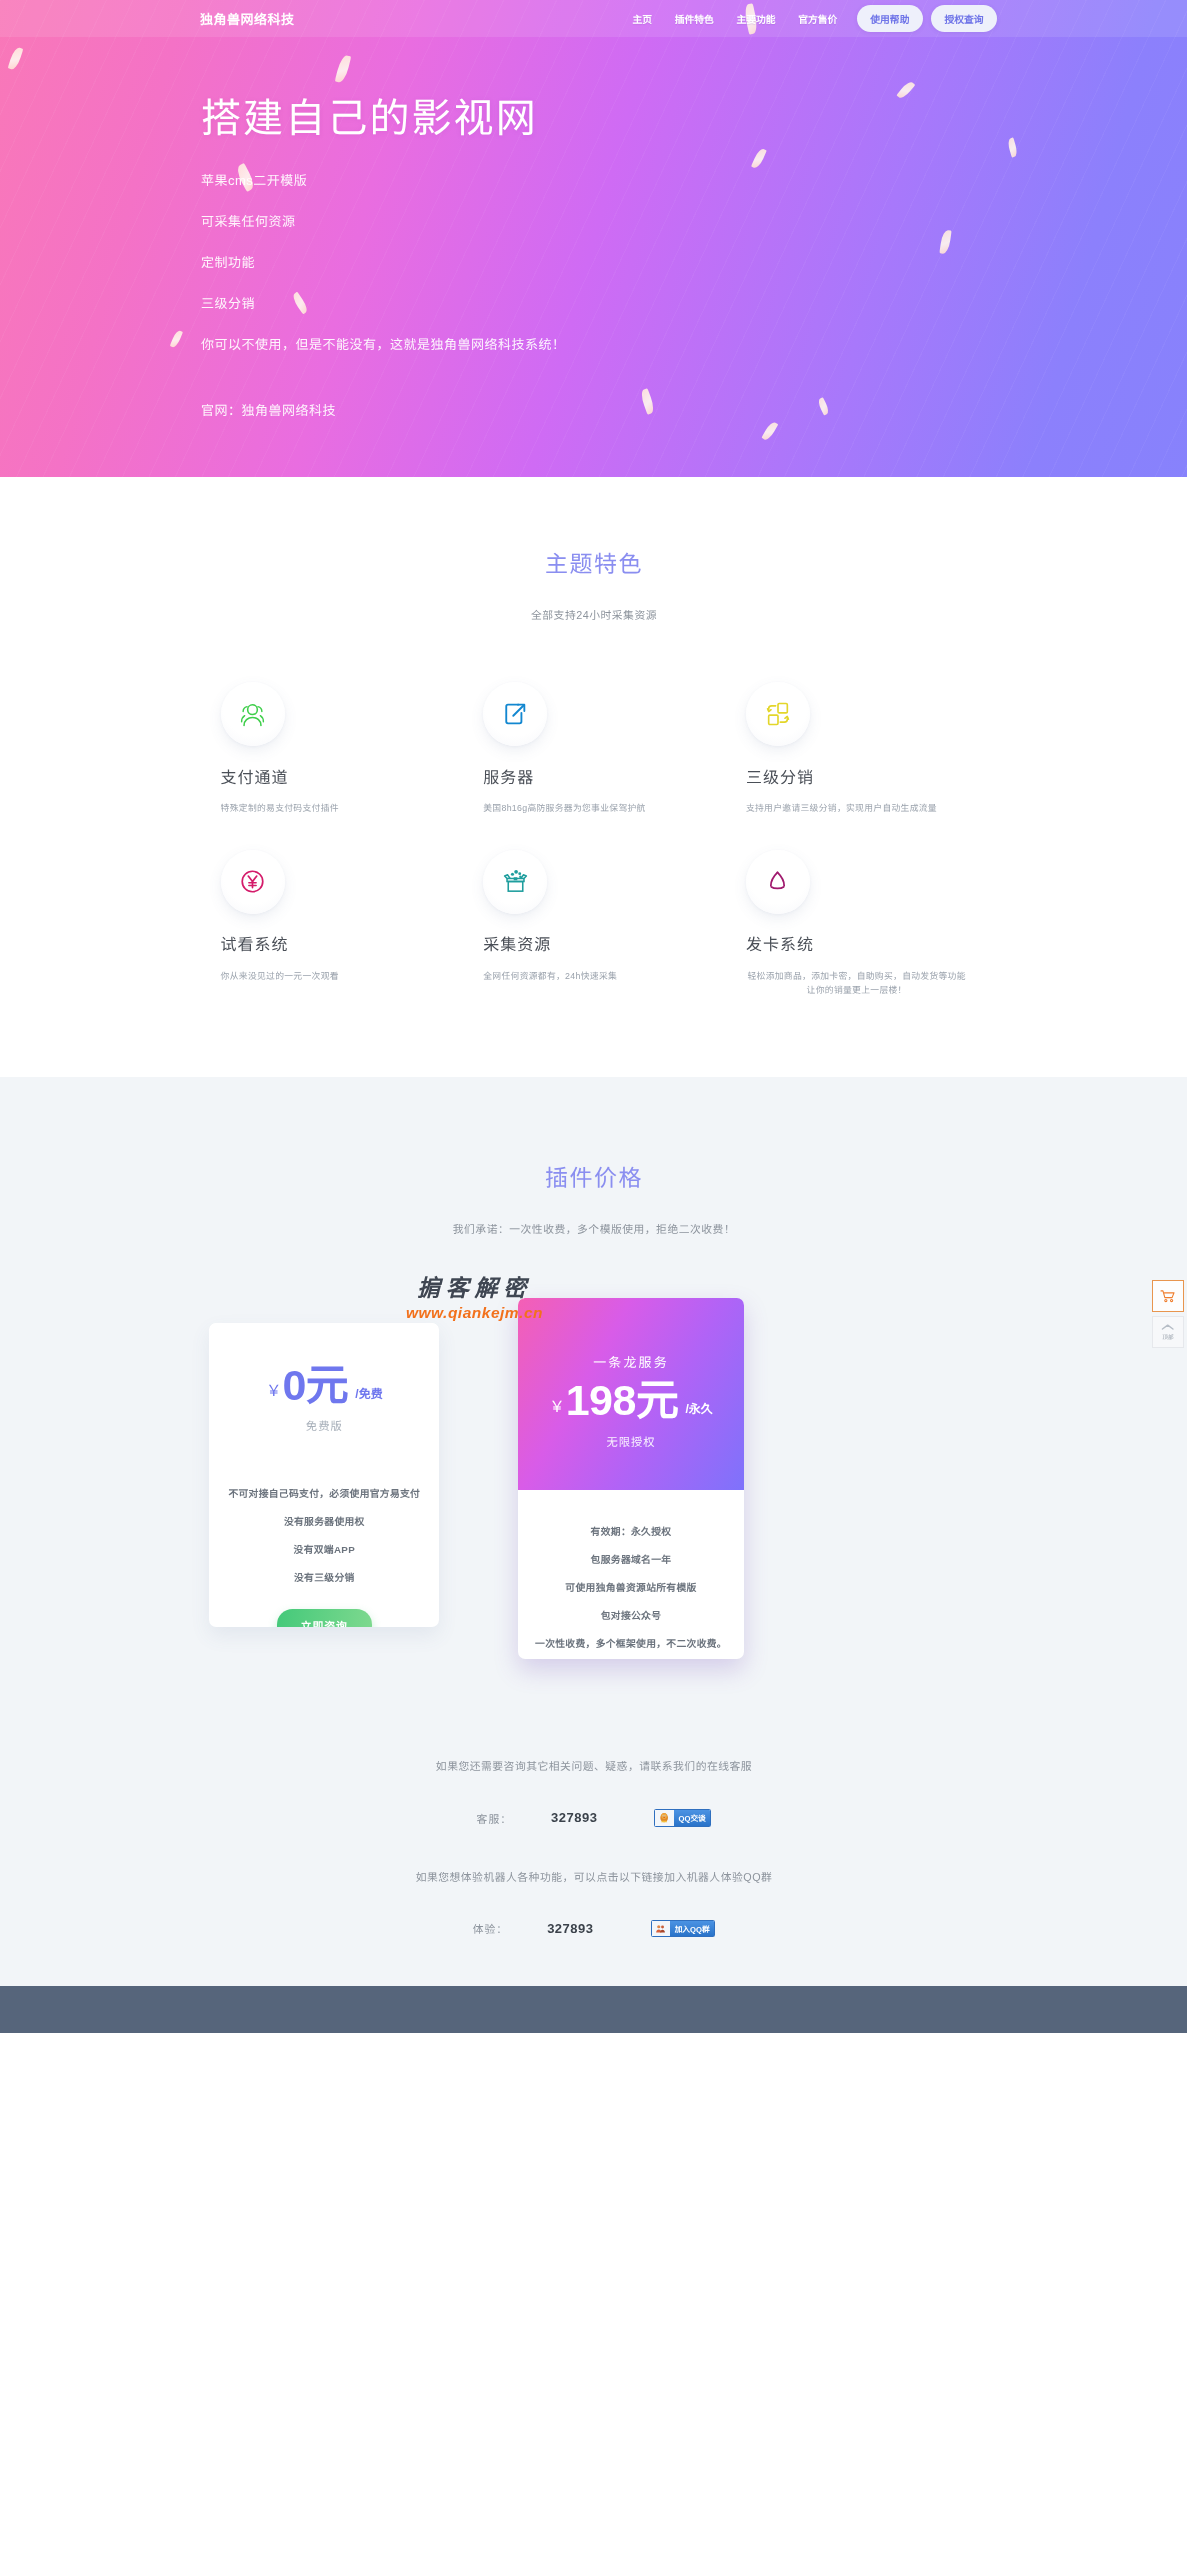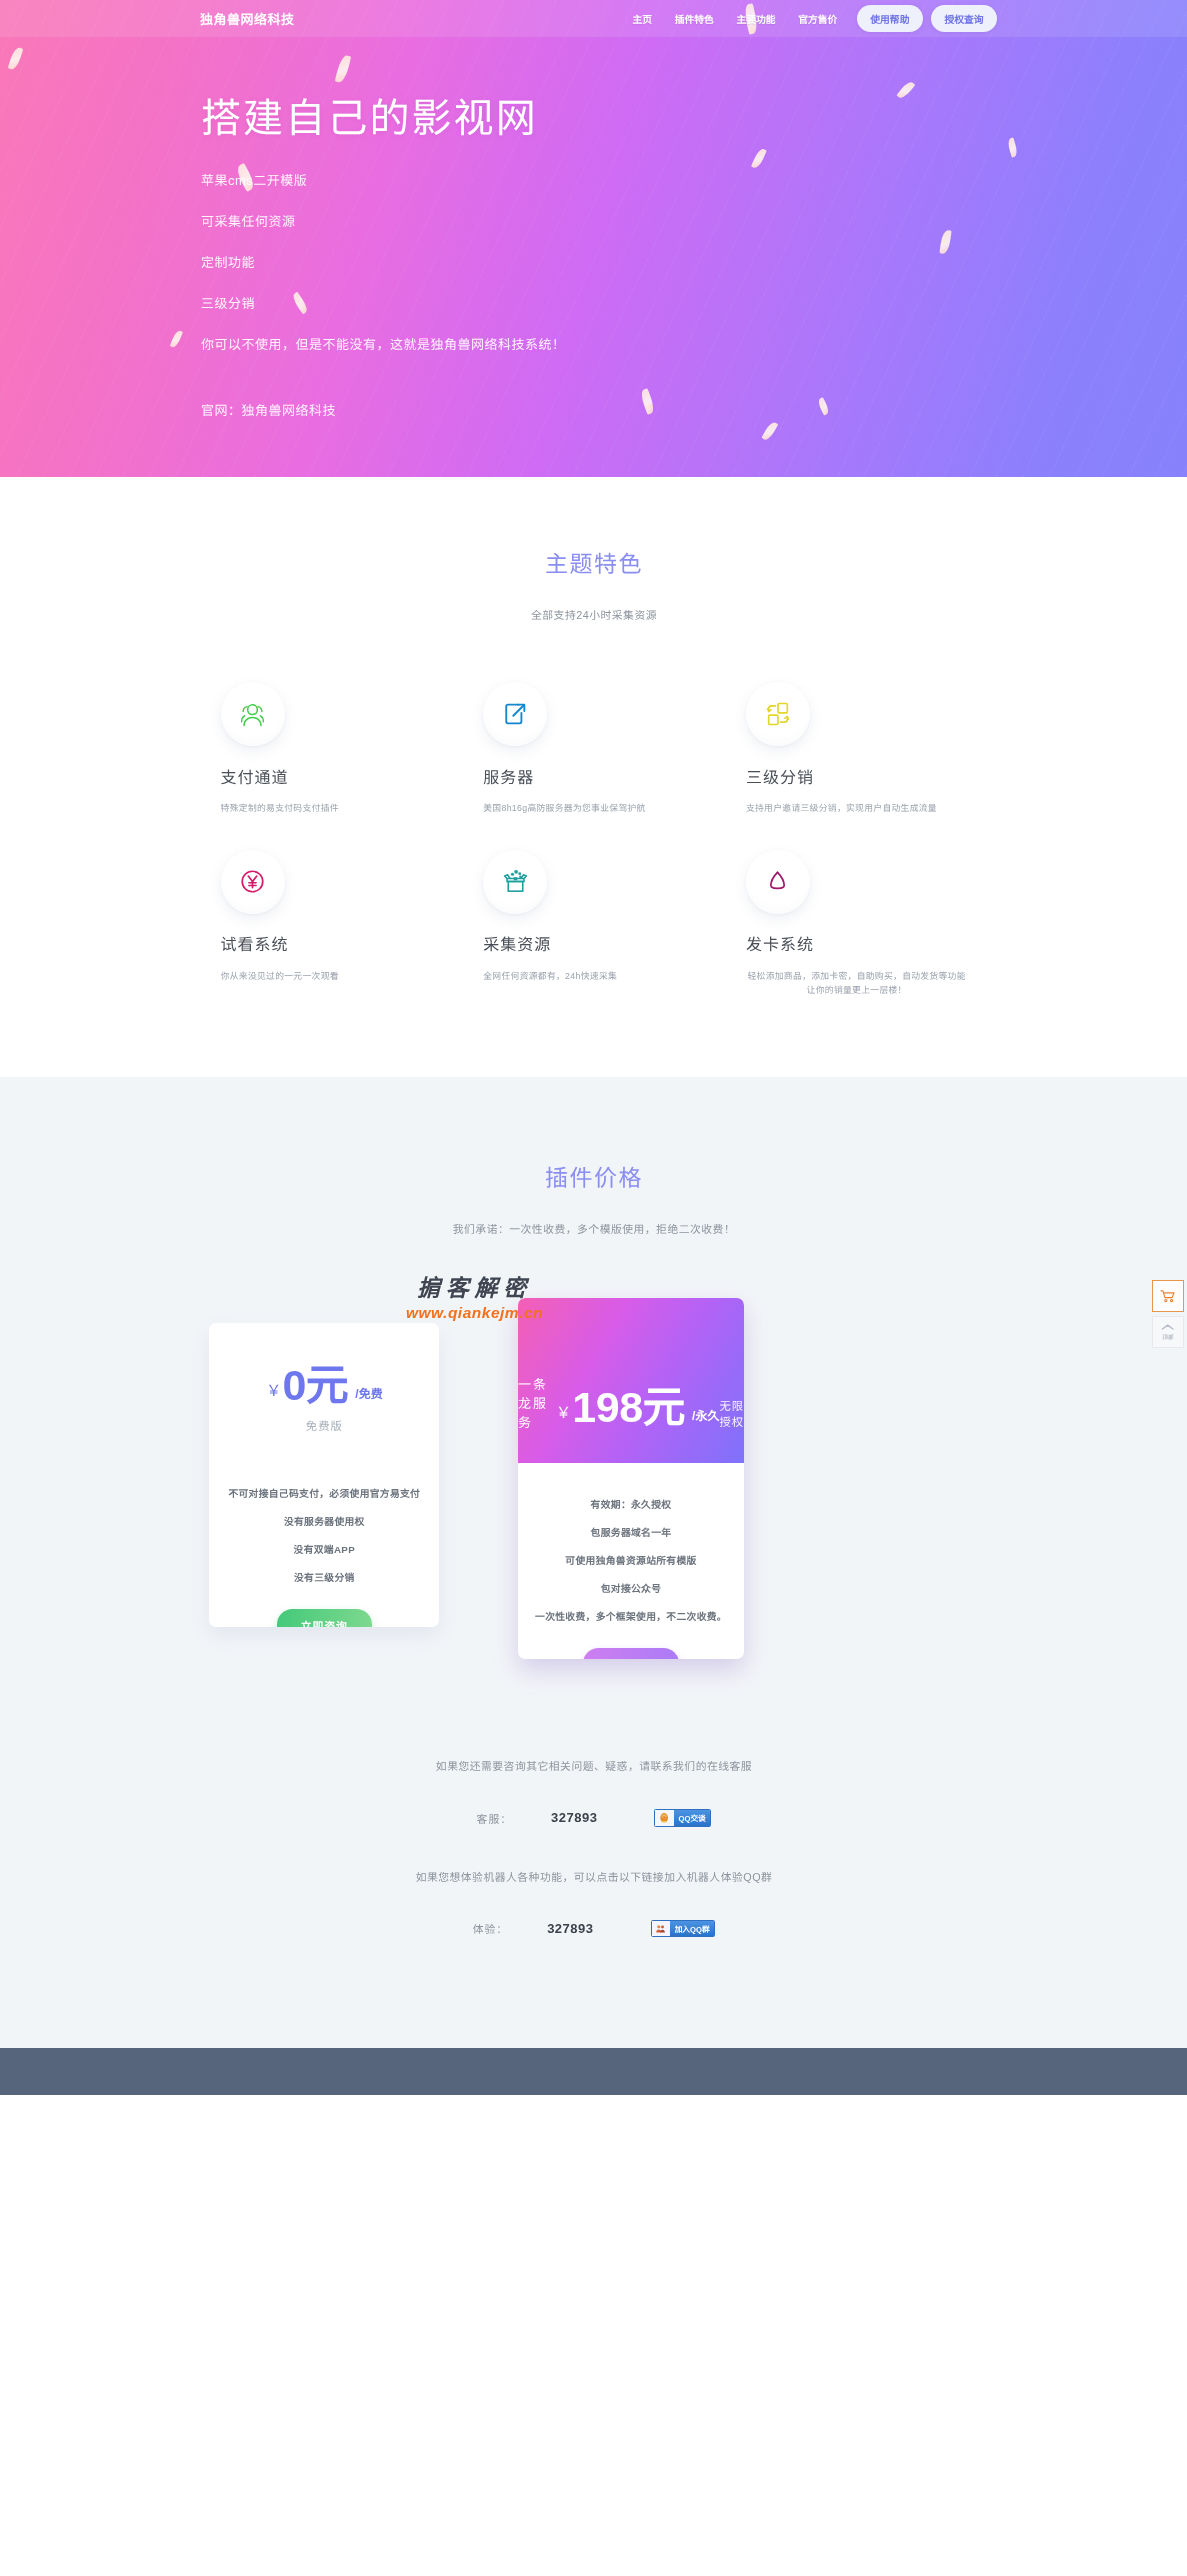--- a/index.html
+++ b/index.html
@@ -117,21 +117,21 @@
   .hero-line.wide { margin-bottom: 47px; }
   .hero-site {
     color: rgba(255,255,255,.93);
     font-size: 13px;
     letter-spacing: 0.5px;
   }
 
   
   .section { width: 1188px; }
   .sec-white { background: #ffffff; padding: 68px 0 62px; }
-  .sec-grey  { background: #f2f5f8; padding: 82px 0 111px; }
+  .sec-grey  { background: #f2f5f8; padding: 82px 0 49px; }
 
   .sec-title {
     text-align: center;
     color: #8a8ef0;
     font-size: 23px;
     font-weight: 400;
     letter-spacing: 1.5px;
     margin-bottom: 27px;
   }
   .sec-sub {
@@ -205,23 +205,23 @@
     align-items: center; justify-content: flex-start;
     padding-top: 42px;
   }
   .plan-pro {
     left: 318px; top: 0px;
     width: 226px; height: 361px;
     box-shadow: 0 10.3px 25px rgba(110,70,180,.22);
     z-index: 3;
   }
   .plan-pro .plan-head {
-    height: 165px;
+    height: 192px;
     background: linear-gradient(120deg,#f45fb4 0%, #d85ce8 34%, #b163f6 62%, #7e72fb 100%);
-    display: flex; flex-direction: row;
+    display: flex; flex-direction: column;
     align-items: center; justify-content: flex-start;
     padding-top: 54px;
   }
   .plan-badge {
     color: #ffffff;
     font-size: 13px;
     letter-spacing: 2.1px;
     margin-bottom: 9.3px;
   }
   .price-row {

